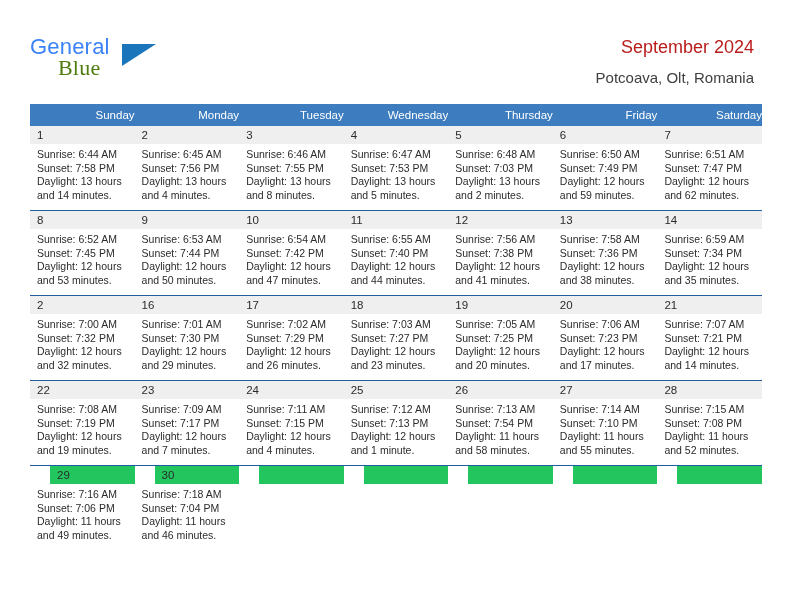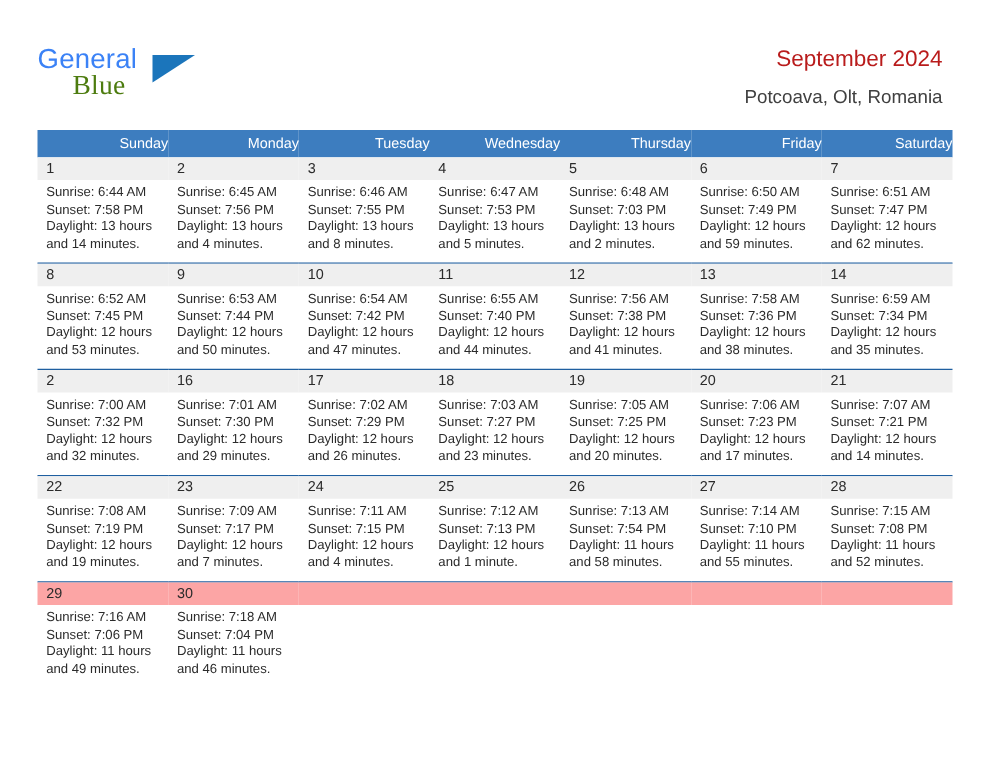--- a/index.html
+++ b/index.html
@@ -141,21 +141,21 @@
   }
   .cell-body {
     padding: 4px 6px 0 7px;
     font-size: 10.5px;
     line-height: 13.6px;
     color: #2b2b2b;
   }
   .cell-body div { white-space: nowrap; }
 
   
-  .lastweek .cell-daynum { background: #fca5a5; }
+  .lastweek .cell-daynum { background: #22c55e; margin-left: 20px; }
 </style>
 </head>
 <body>
 
 <div class="page">
 
   <div class="top-bar">
 
     <div class="brand">
       <span class="brand-general">General</span>

